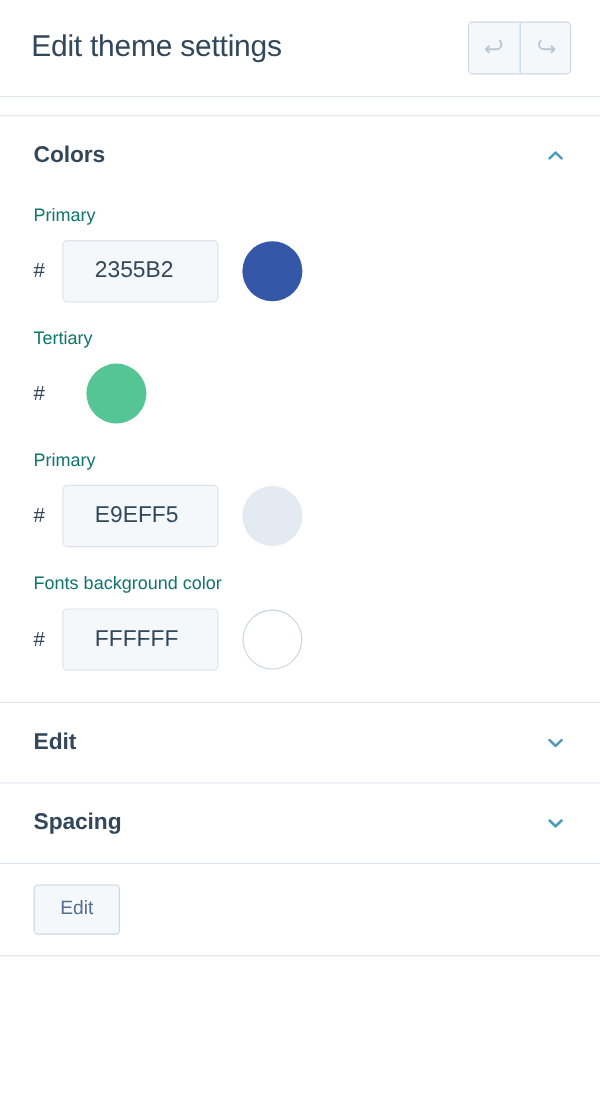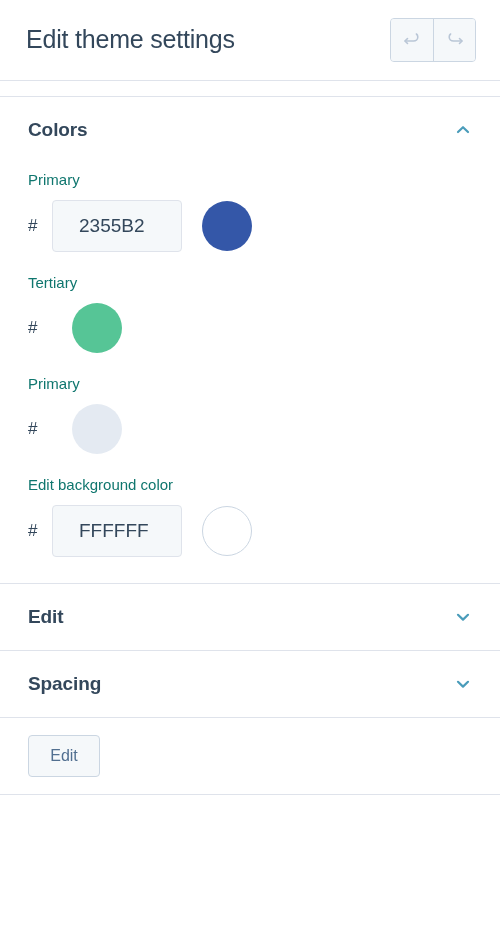--- a/index.html
+++ b/index.html
@@ -233,26 +233,27 @@
       <div class="field-row">
         <span class="hash">#</span>
         <span class="swatch" style="background-color: rgb(86, 197, 150);"></span>
       </div>
     </div>
 
     <div class="field-group">
       <div class="field-label">Primary</div>
       <div class="field-row">
         <span class="hash">#</span>
+        <input class="hex-input" type="text" value="E9EFF5" style="">
         <span class="swatch" style="background-color: rgb(228, 234, 242);"></span>
       </div>
     </div>
 
     <div class="field-group">
-      <div class="field-label">Edit background color</div>
+      <div class="field-label">Fonts background color</div>
       <div class="field-row">
         <span class="hash">#</span>
         <input class="hex-input" type="text" value="FFFFFF" style="">
         <span class="swatch bordered" style="background-color: rgb(255, 255, 255);"></span>
       </div>
     </div>
 
   </div>
 
   <div class="divider"></div>

